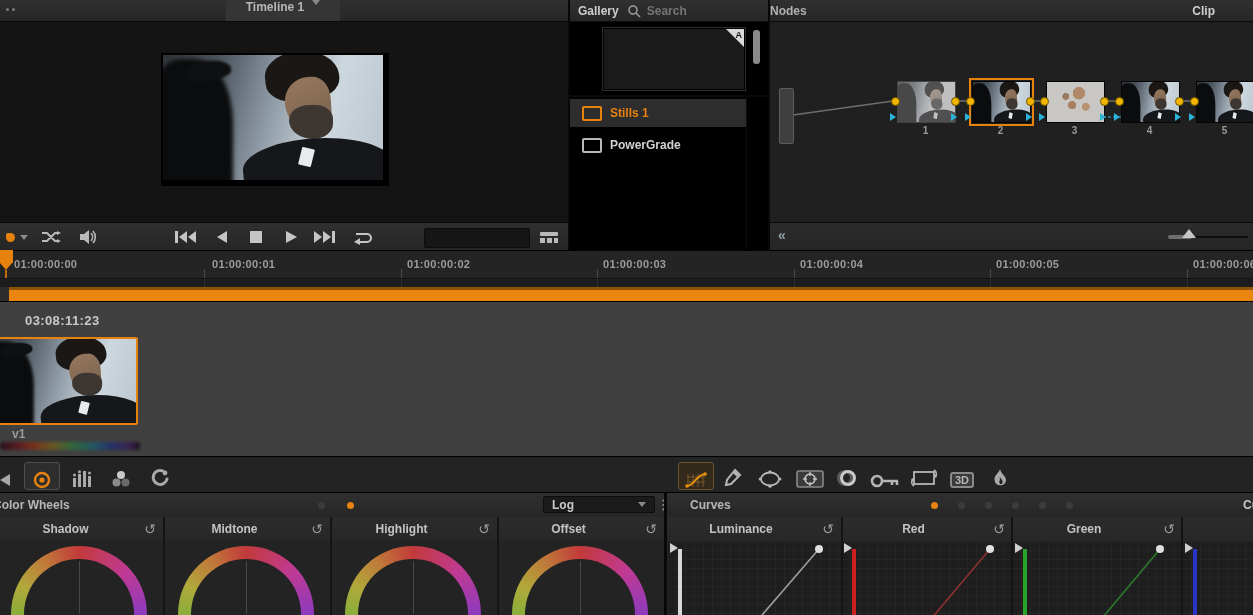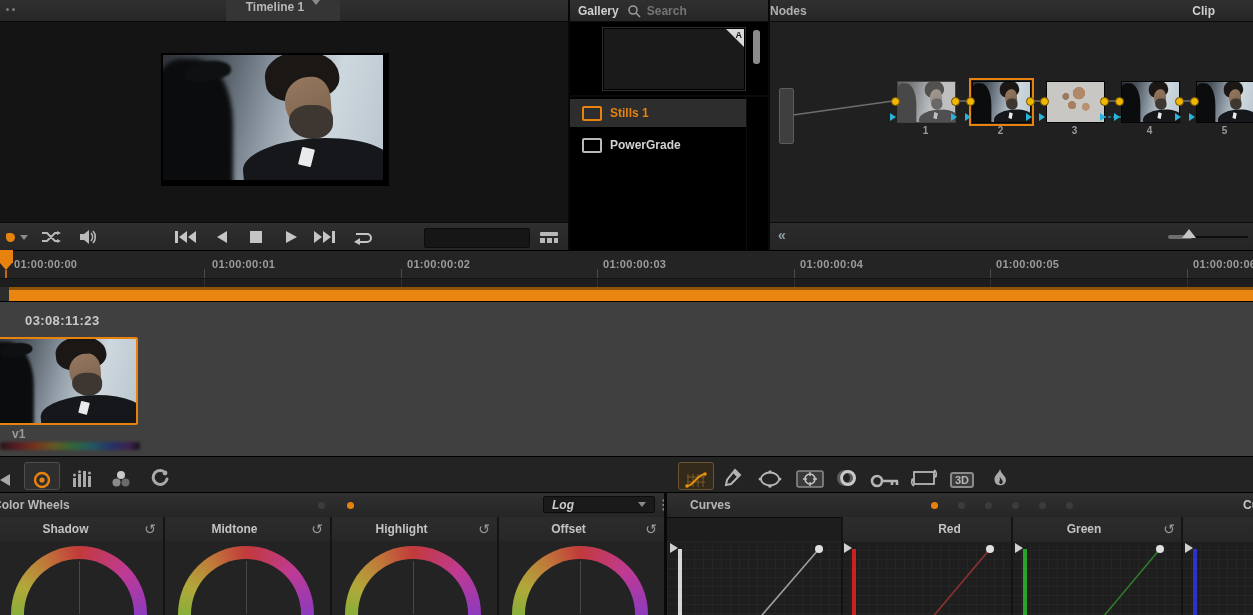--- a/index.html
+++ b/index.html
@@ -430,21 +430,21 @@
         <path d="M8 1C7 5 2 7 2.5 12a5.8 5.8 0 0 0 11.4 1C14.6 8 9.5 7 8 1z" fill="#a9a9a9"></path>
         <path d="M8 12c-1.5 2-.5 4 1 4s2.5-2 1-4c-.7-1-1.3-1.5-2-3-.7 1.5 0 2 0 3z" fill="#232323"></path>
       </svg>
   </div>
 
   <div class="phdr abs" style="left:0;top:493px;width:664px;height:24px;overflow:hidden;">
     <span style="margin-left:-7px;color:#b7b7b7;">Color Wheels</span>
     <span class="pdot" style="margin-left:248px;"></span>
     <span class="pdot on" style="margin-left:22px;"></span>
   </div>
-  <div class="dd" style="left:543px;top:496px;width:112px;font-style:italic;">
+  <div class="dd" style="left:543px;top:496px;width:112px;">
     <span>Log</span>
     <span class="ddcaret"></span>
   </div>
   <span class="abs icon-menu" style="left:657px;top:497px;"></span>
 
   <div class="colhdr" style="left:-6px;width:169px;">
     <span class="lbl">Shadow</span>
     <span class="icon-reset"></span>
   </div>
   <div class="colhdr" style="left:165px;width:165px;">
@@ -484,21 +484,25 @@
     <span class="pdot" style="margin-left:20px;"></span>
     <span class="pdot" style="margin-left:20px;"></span>
     <span class="pdot" style="margin-left:20px;"></span>
     <span class="pdot" style="margin-left:20px;"></span>
     <span class="pdot" style="margin-left:20px;"></span>
   </div>
   <div class="dd" style="left:1235px;top:496px;width:90px;background:transparent;border:none;">
     <span style="color:#c9c9c9;">Custom</span>
   </div>
 
-  <div class="colhdr" style="left:841px;width:171px;padding-left:36px;">
+  <div class="colhdr" style="left:667px;width:174px;">
+    <span class="lbl">Luminance</span>
+    <span class="icon-reset"></span>
+  </div>
+  <div class="colhdr" style="left:841px;width:171px;">
     <span class="lbl">Red</span>
     <span class="icon-reset"></span>
   </div>
   <div class="colhdr" style="left:1012px;width:170px;">
     <span class="lbl">Green</span>
     <span class="icon-reset"></span>
   </div>
   <div class="colhdr" style="left:1182px;width:71px;">
     <span class="lbl"></span>
   </div>

